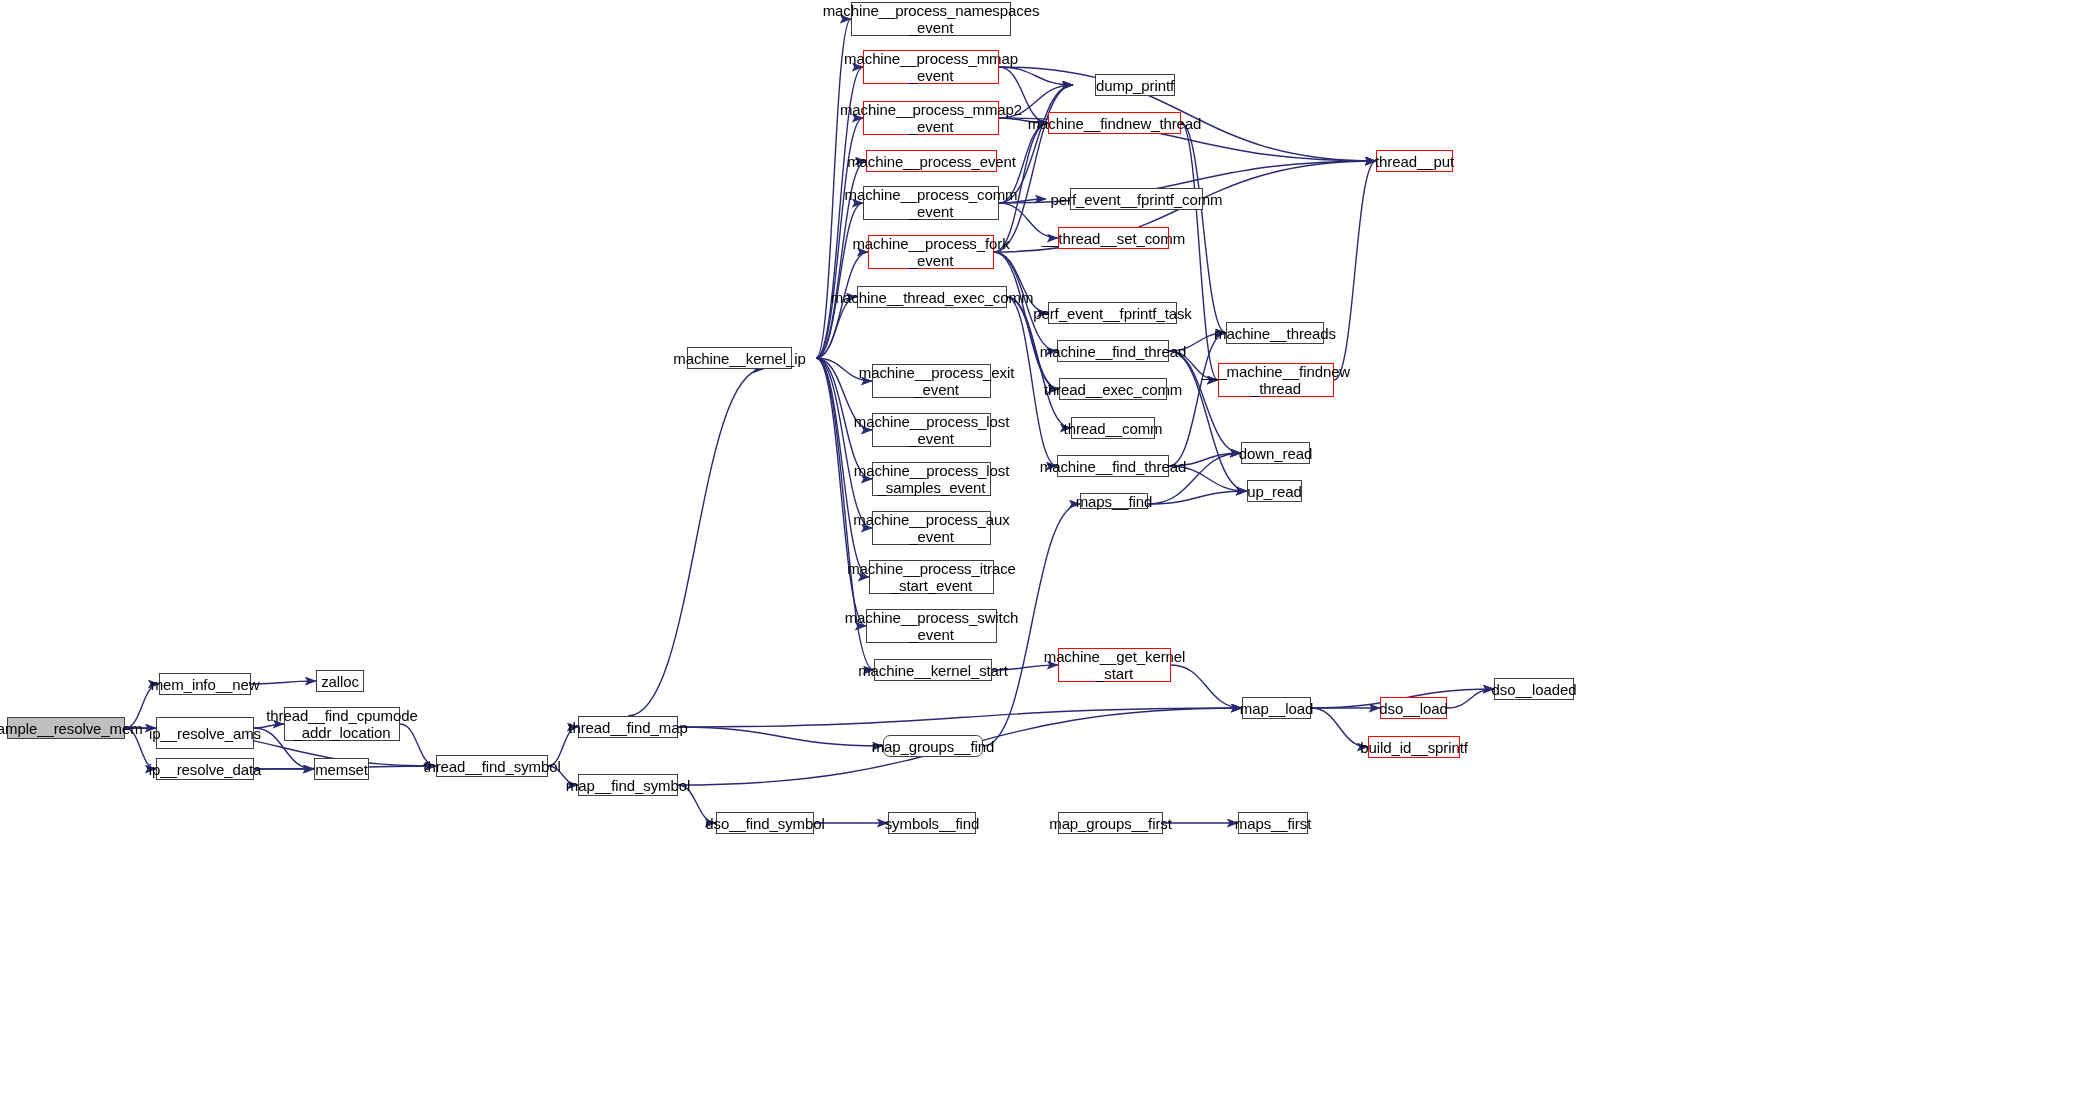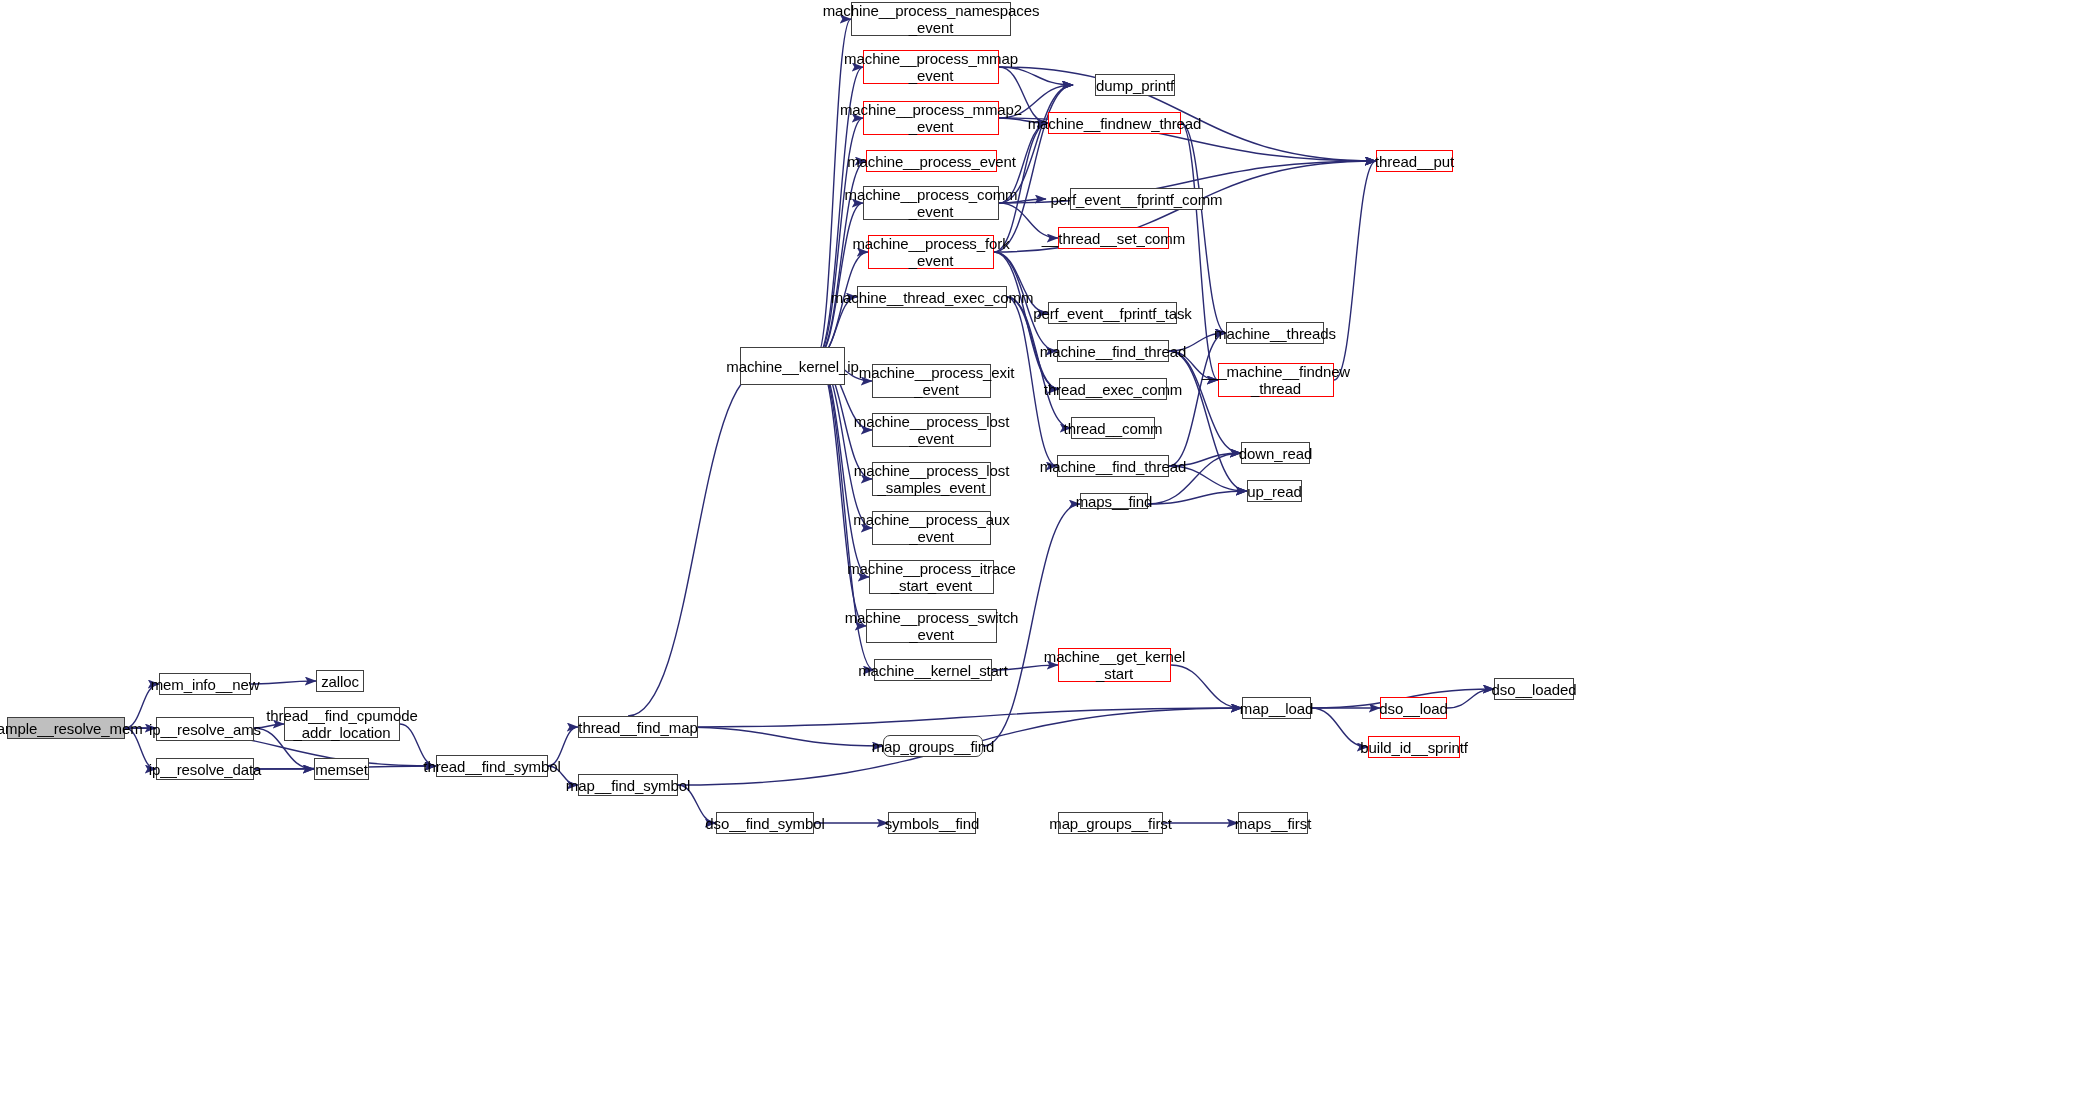--- a/index.html
+++ b/index.html
@@ -127,34 +127,34 @@
         <path d="M1311,708 C1345.5,708 1345.5,708 1380,708"></path>
         <path d="M1311,708 C1402.5,708 1402.5,689 1494,689"></path>
         <path d="M1311,708 C1339.5,708 1339.5,747 1368,747"></path>
         <path d="M1447,708 C1470.5,708 1470.5,689 1494,689"></path>
       </g>
   </svg>
   <div id="nodes">
       <div class="node highlight" style="left: 7px; top: 717px; width: 118px; height: 22px;">sample__resolve_mem</div>
       <div class="node" style="left: 159px; top: 673px; width: 92px; height: 22px;">mem_info__new</div>
       <div class="node" style="left: 316px; top: 670px; width: 48px; height: 22px;">zalloc</div>
-      <div class="node" style="left: 156px; top: 717px; width: 98px; height: 24px;">ip__resolve_ams</div>
+      <div class="node" style="left: 156px; top: 717px; width: 98px; height: 32px;">ip__resolve_ams</div>
       <div class="node" style="left: 156px; top: 758px; width: 98px; height: 22px;">ip__resolve_data</div>
       <div class="node" style="left: 284px; top: 707px; width: 116px; height: 34px;">thread__find_cpumode
 _addr_location</div>
       <div class="node" style="left: 314px; top: 758px; width: 55px; height: 22px;">memset</div>
       <div class="node" style="left: 436px; top: 755px; width: 112px; height: 22px;">thread__find_symbol</div>
-      <div class="node" style="left: 578px; top: 716px; width: 120px; height: 22px;">thread__find_map</div>
+      <div class="node" style="left: 578px; top: 716px; width: 100px; height: 22px;">thread__find_map</div>
       <div class="node" style="left: 578px; top: 774px; width: 100px; height: 22px;">map__find_symbol</div>
       <div class="node" style="left: 716px; top: 812px; width: 98px; height: 22px;">dso__find_symbol</div>
       <div class="node" style="left: 888px; top: 812px; width: 88px; height: 22px;">symbols__find</div>
       <div class="node" style="left: 883px; top: 735px; width: 100px; height: 22px; border-radius: 7px;">map_groups__find</div>
       <div class="node" style="left: 1058px; top: 812px; width: 105px; height: 22px;">map_groups__first</div>
       <div class="node" style="left: 1238px; top: 812px; width: 70px; height: 22px;">maps__first</div>
-      <div class="node" style="left: 740px; top: 347px; width: 105px; height: 38px; text-align: right;">machine__kernel_ip</div>
+      <div class="node" style="left: 687px; top: 347px; width: 105px; height: 22px; text-align: right;">machine__kernel_ip</div>
       <div class="node" style="left: 851px; top: 2px; width: 160px; height: 34px;">machine__process_namespaces
 _event</div>
       <div class="node red" style="left: 863px; top: 50px; width: 136px; height: 34px;">machine__process_mmap
 _event</div>
       <div class="node red" style="left: 863px; top: 101px; width: 136px; height: 34px;">machine__process_mmap2
 _event</div>
       <div class="node red" style="left: 866px; top: 150px; width: 131px; height: 22px;">machine__process_event</div>
       <div class="node" style="left: 863px; top: 186px; width: 136px; height: 34px;">machine__process_comm
 _event</div>
       <div class="node red" style="left: 868px; top: 235px; width: 126px; height: 34px;">machine__process_fork

